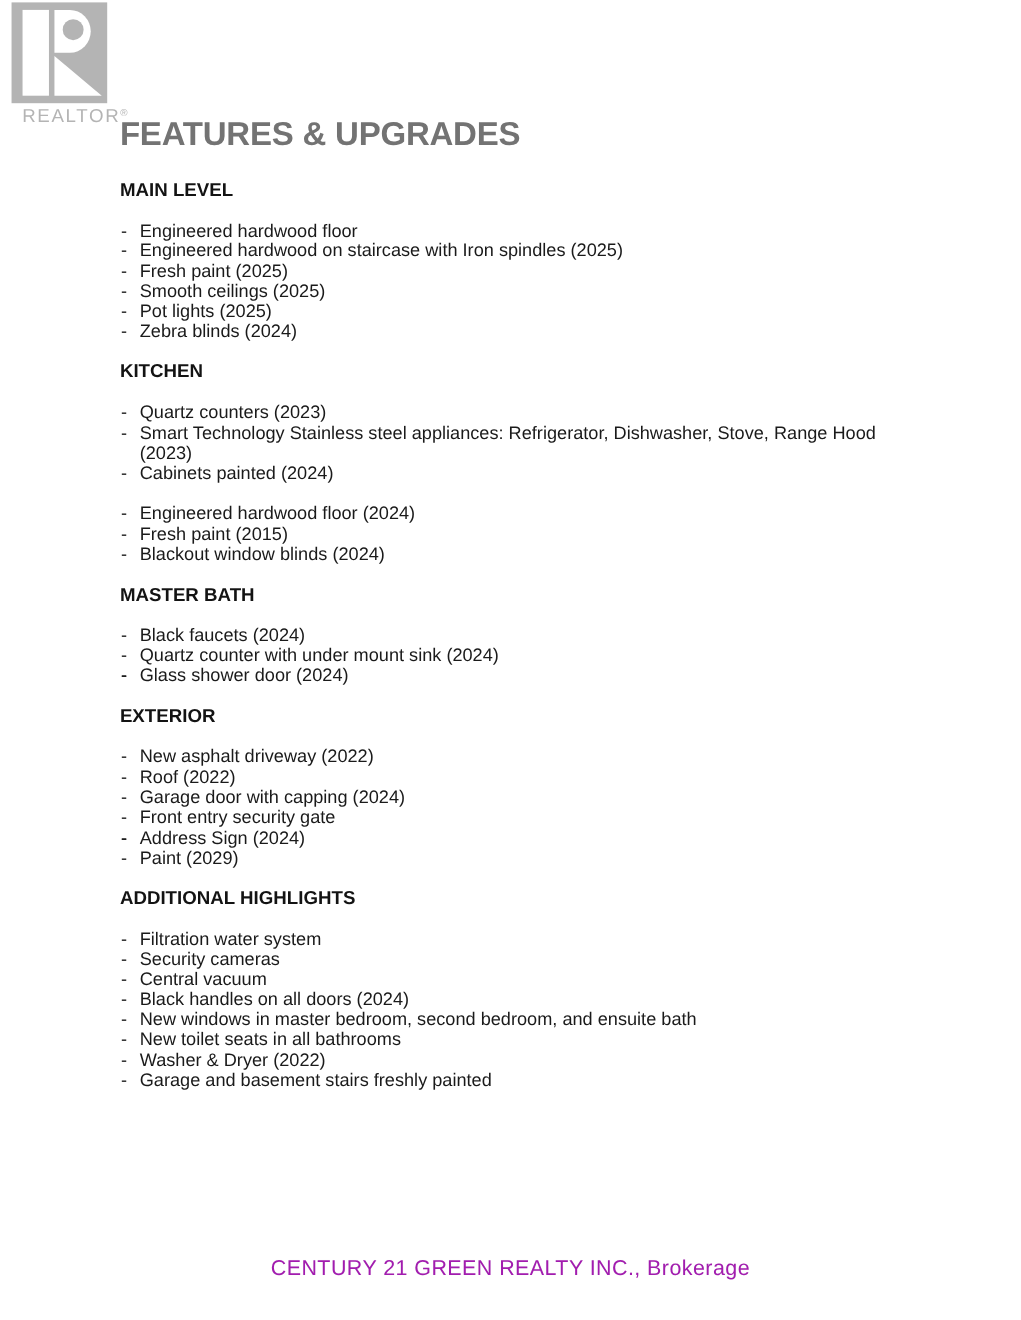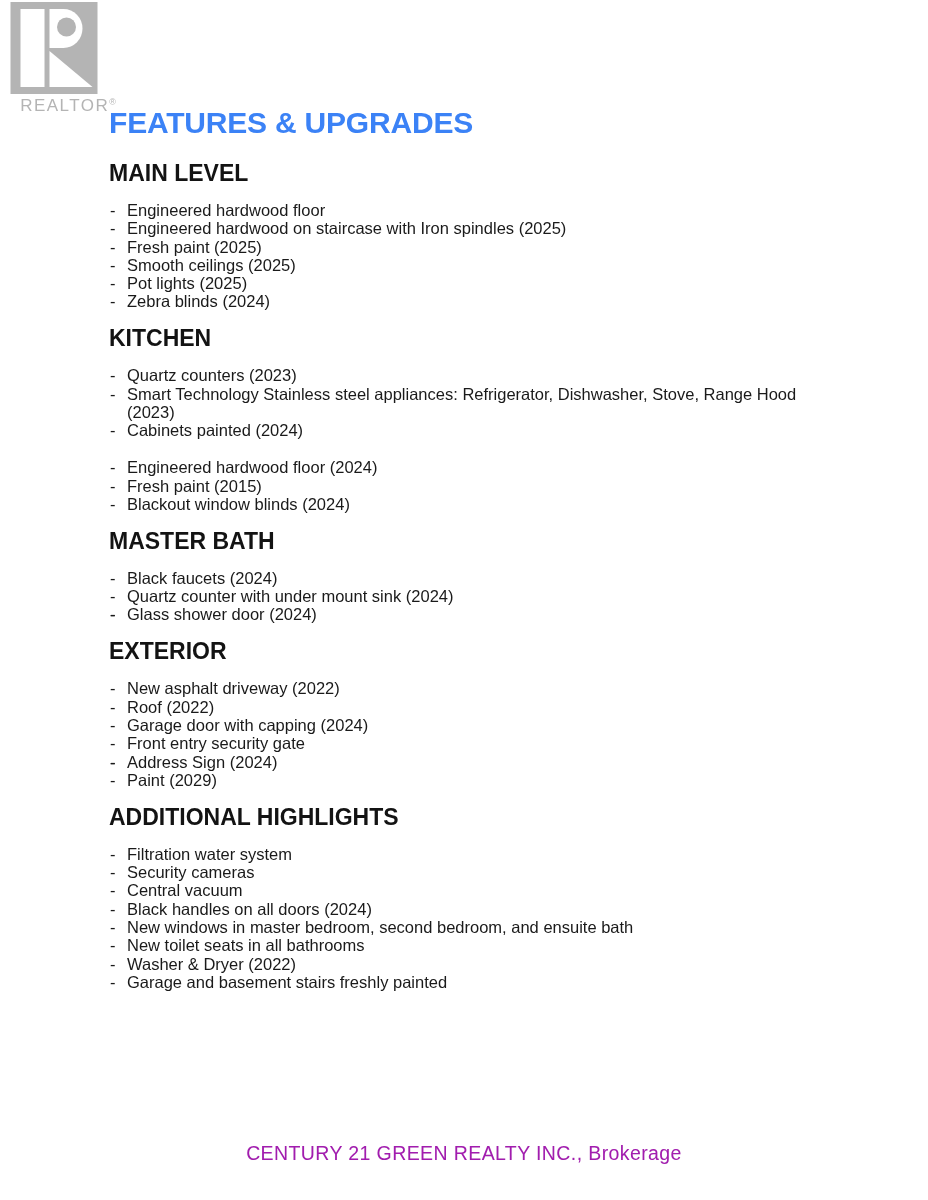--- a/index.html
+++ b/index.html
@@ -38,24 +38,24 @@
   
   .content {
     padding: 104px 105px 0 109px;
   }
   h1.doc-title {
     font-size: 30px;
     line-height: 38px;
     font-weight: bold;
     letter-spacing: -0.2px;
     margin: 0 0 22px 0;
-    color: #3b82f6;
+    color: #737373;
   }
   section h2 {
-    font-size: 23px;
+    font-size: 17px;
     line-height: 18.3px;
     font-weight: bold;
     margin: 0 0 18.7px 0;
     color: #131313;
   }
   section ul {
     list-style: none;
     margin: 0 0 18.7px 0;
   }
   section li {

